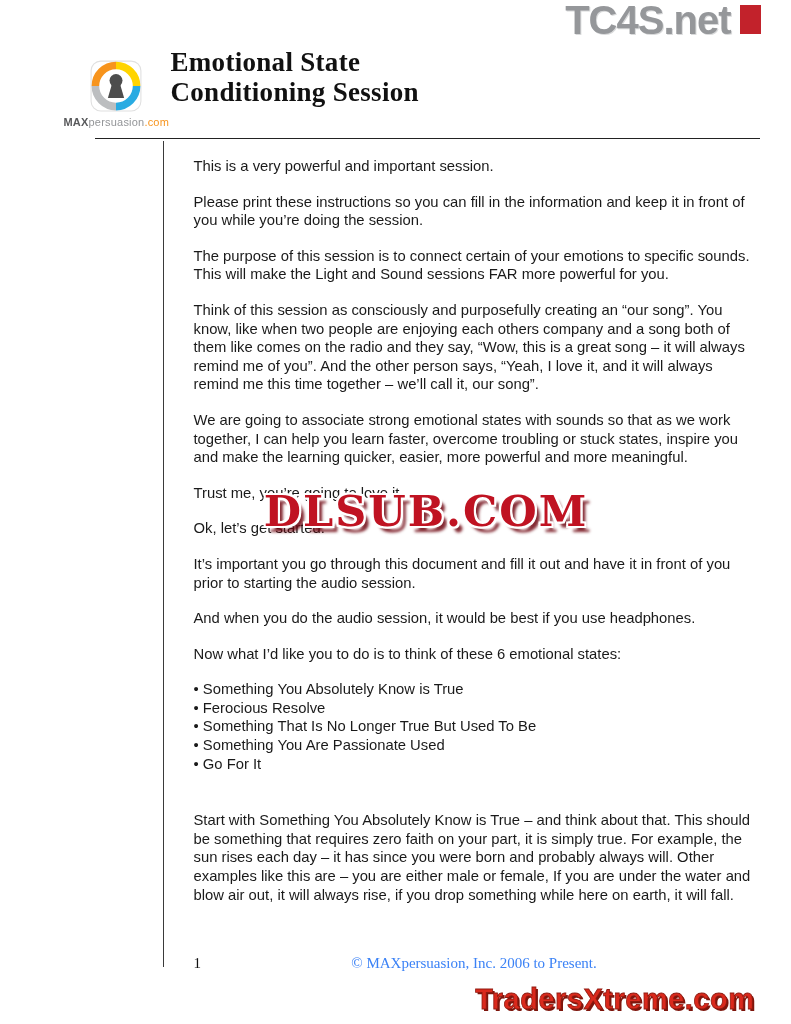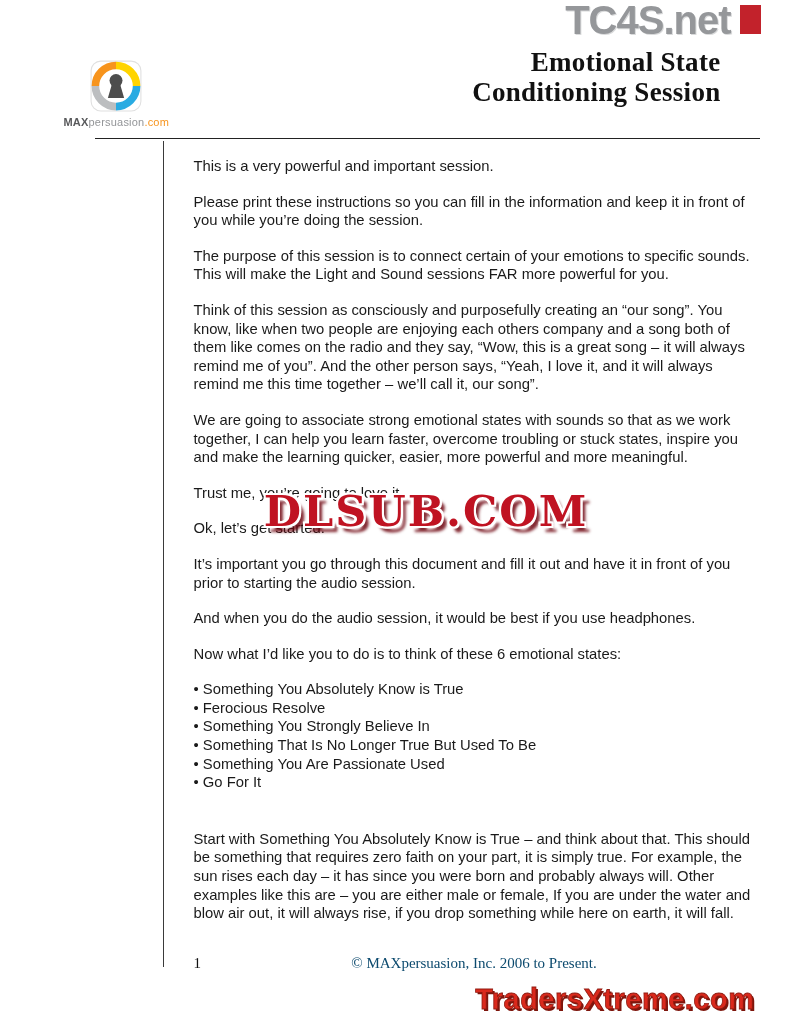--- a/index.html
+++ b/index.html
@@ -54,21 +54,21 @@
   .lt-max { font-weight: bold; color: #58595b; }
   .lt-pers { color: #939598; }
   .lt-com { color: #f7941d; font-weight: normal; }
 
   
   .title {
     position: absolute;
     left: 140px;
     right: 40px;
     top: 47px;
-    text-align: right;
+    text-align: left;
     font-family: "Liberation Serif", serif;
     font-weight: bold;
     font-size: 27px;
     line-height: 30px;
     color: #111111;
     letter-spacing: 0.3px;
   }
 
   
   .hrule {
@@ -136,21 +136,21 @@
     color: #111111;
   }
   .footer-copy {
     position: absolute;
     left: 163px;
     width: 561px;
     top: 955px;
     text-align: center;
     font-family: "Liberation Serif", serif;
     font-size: 15px;
-    color: #0c4a6e;
+    color: #3b82f6;
   }
 
   
   .wm-bottom {
     position: absolute;
     right: 6px;
     top: 983px;
     font-family: "Liberation Sans", sans-serif;
     font-weight: bold;
     font-size: 29px;
@@ -197,21 +197,20 @@
     <p>Think of this session as consciously and purposefully creating an “our song”. You know, like when two people are enjoying each others company and a song both of them like comes on the radio and they say, “Wow, this is a great song – it will always remind me of you”. And the other person says, “Yeah, I love it, and it will always remind me this time together – we’ll call it, our song”.</p>
     <p>We are going to associate strong emotional states with sounds so that as we work together, I can help you learn faster, overcome troubling or stuck states, inspire you and make the learning quicker, easier, more powerful and more meaningful.</p>
     <p>Trust me, you’re going to love it.</p>
     <p>Ok, let’s get started.</p>
     <p>It’s important you go through this document and fill it out and have it in front of you prior to starting the audio session.</p>
     <p>And when you do the audio session, it would be best if you use headphones.</p>
     <p>Now what I’d like you to do is to think of these 6 emotional states:</p>
     <ul>
       <li>Something You Absolutely Know is True</li>
       <li>Ferocious Resolve</li>
-      <li>Something You Strongly Believe In</li>
       <li>Something That Is No Longer True But Used To Be</li>
       <li>Something You Are Passionate Used</li>
       <li>Go For It</li>
     </ul>
     <p class="closing">Start with Something You Absolutely Know is True – and think about that. This should be something that requires zero faith on your part, it is simply true. For example, the sun rises each day – it has since you were born and probably always will. Other examples like this are – you are either male or female, If you are under the water and blow air out, it will always rise, if you drop something while here on earth, it will fall.</p>
   </div>
 
   <div class="stamp">DLSUB.COM</div>
 
   <div class="footer-page">1</div>

